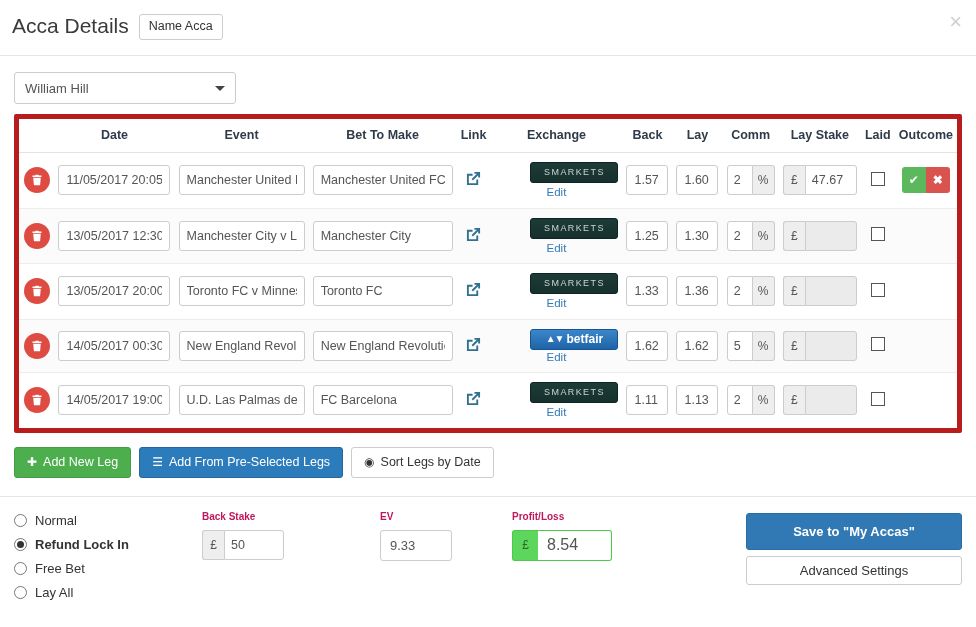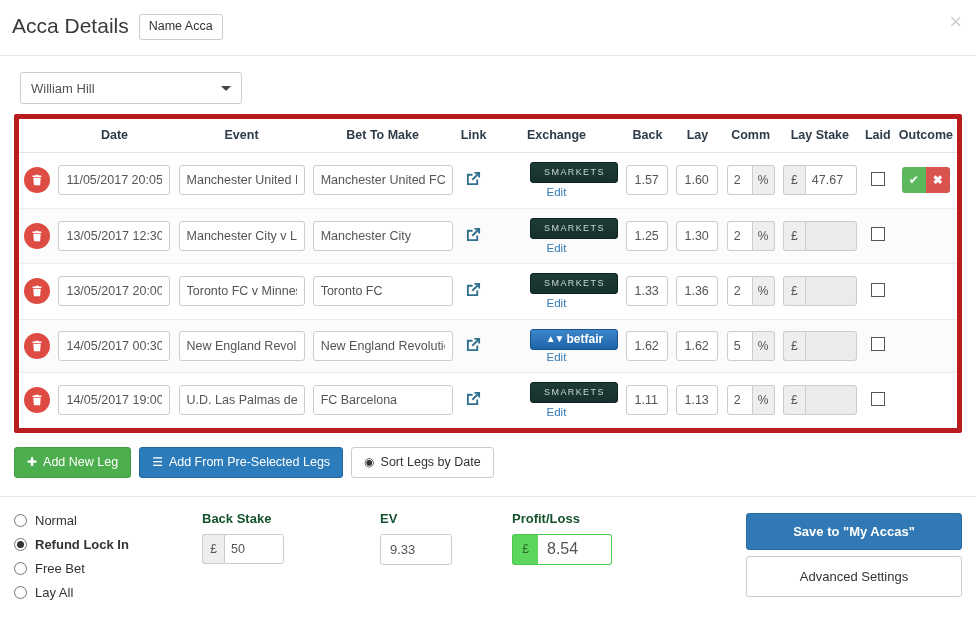--- a/index.html
+++ b/index.html
@@ -33,21 +33,21 @@
   }
   .close-x {
     position:absolute; right:14px; top:11px;
     font-size:22px; line-height:1; color:#d0d0d0;
     cursor:pointer; font-weight:400;
     font-family:"Liberation Sans", sans-serif;
   }
   .header-rule { height:1px; background:#e5e5e5; width:100%; }
 
   
-  .bookmaker-wrap { padding:16px 0 10px 20px; }
+  .bookmaker-wrap { padding:16px 0 10px 14px; }
   .bookmaker-select {
     width:222px; height:32px;
     border:1px solid #ccc; border-radius:3px;
     background:#fff;
     display:flex; align-items:center;
     padding:0 10px;
     font-size:13px; color:#555;
     cursor:pointer; position:relative;
   }
   .bookmaker-select .caret {
@@ -236,21 +236,21 @@
     flex:0 0 auto;
   }
   .radio.on::after {
     content:""; width:7px; height:7px; border-radius:50%; background:#333;
   }
   .mode-label { font-size:13px; color:#333; }
   .mode-row.selected .mode-label { font-weight:bold; }
 
   .fgroup { margin-right:22px; }
   .flabel {
-    font-size:13px; font-weight:bold; color:#14532d;
+    font-size:10px; font-weight:bold; color:#be185d;
     margin-bottom:8px; display:block;
   }
   .in-backstake { width:60px; }
   .in-odds-total {
     width:84px; height:31px;
     border:1px solid #ccc; border-radius:3px; background:#fff;
     font-size:13px; color:#777; padding:0 9px; outline:none;
     font-family:"Liberation Sans", sans-serif;
   }
   .in-ev {
@@ -279,21 +279,21 @@
   .save-btn {
     display:block; width:100%; text-align:center;
     background:#3079b5; border:1px solid #2a6ca2; color:#fff;
     font-size:13px; font-weight:bold; padding:10px 0; border-radius:3px;
     cursor:pointer; font-family:"Liberation Sans", sans-serif;
     margin-bottom:6px;
   }
   .adv-btn {
     display:block; width:100%; text-align:center;
     background:#fff; border:1px solid #ccc; color:#333;
-    font-size:13px; padding:12px 0; border-radius:3px;
+    font-size:13px; padding:6px 0; border-radius:3px;
     cursor:pointer; font-family:"Liberation Sans", sans-serif;
   }
 </style>
 </head>
 <body>
 
 <div class="modal-header">
   <h1 class="modal-title">Acca Details</h1>
   <button class="name-acca-btn">Name Acca</button>
   <span class="close-x">×</span>

